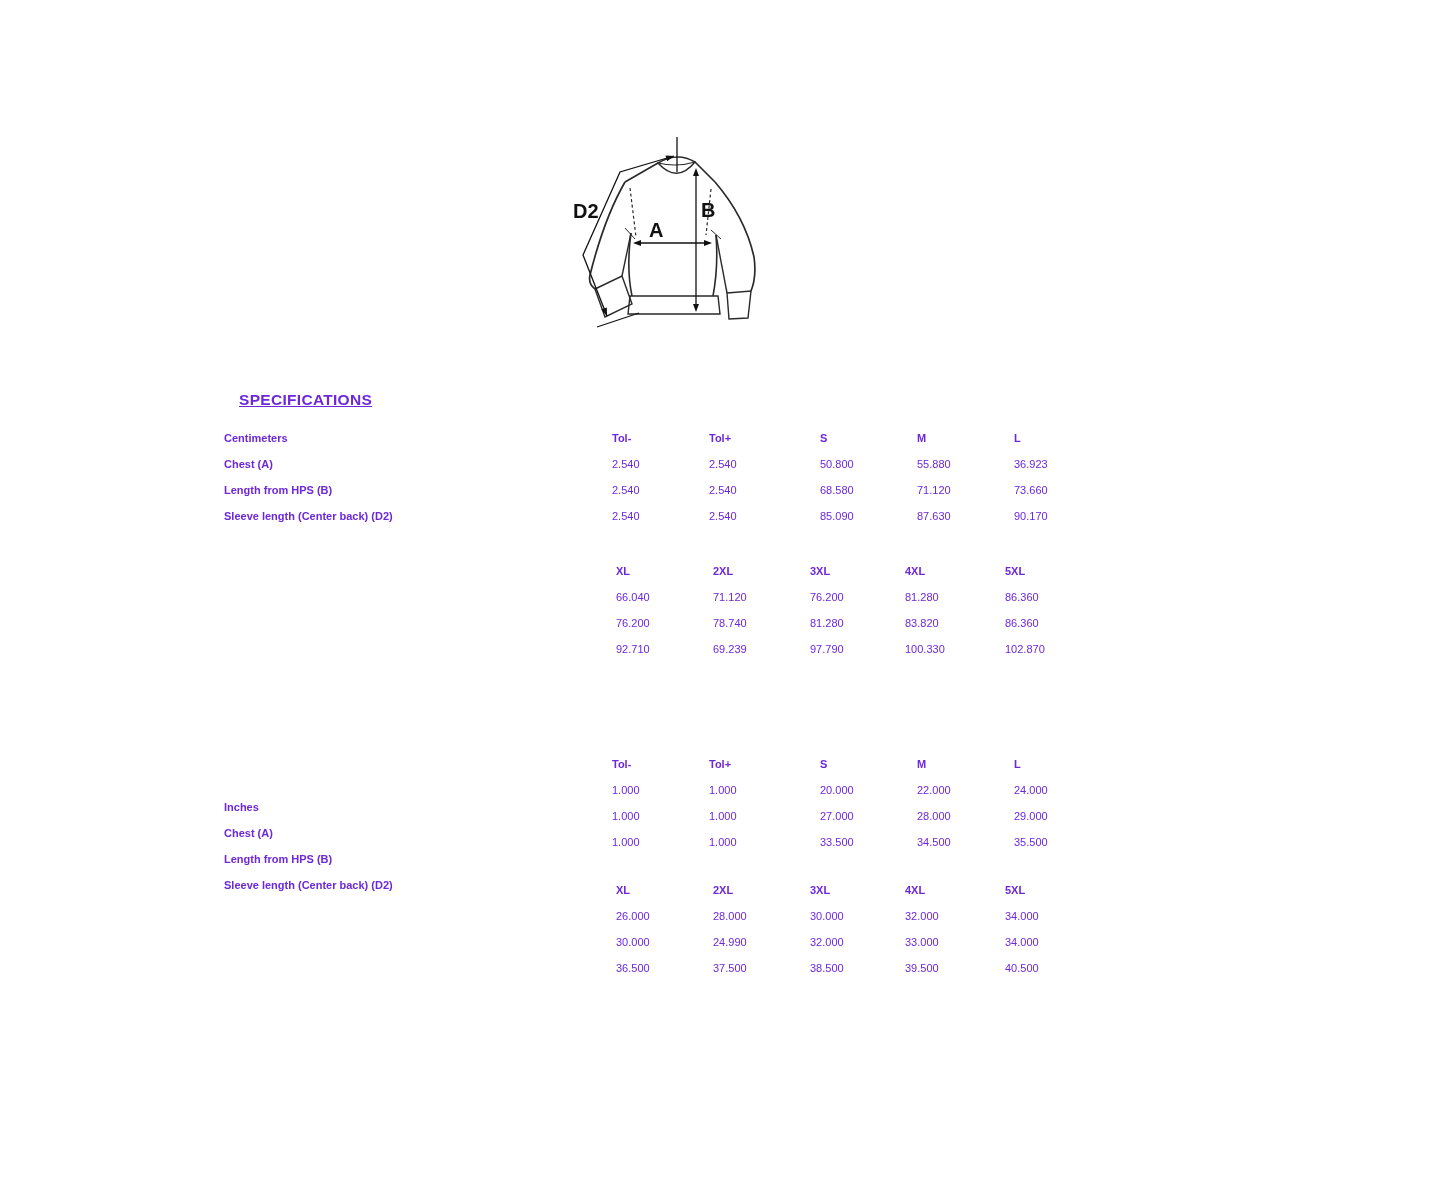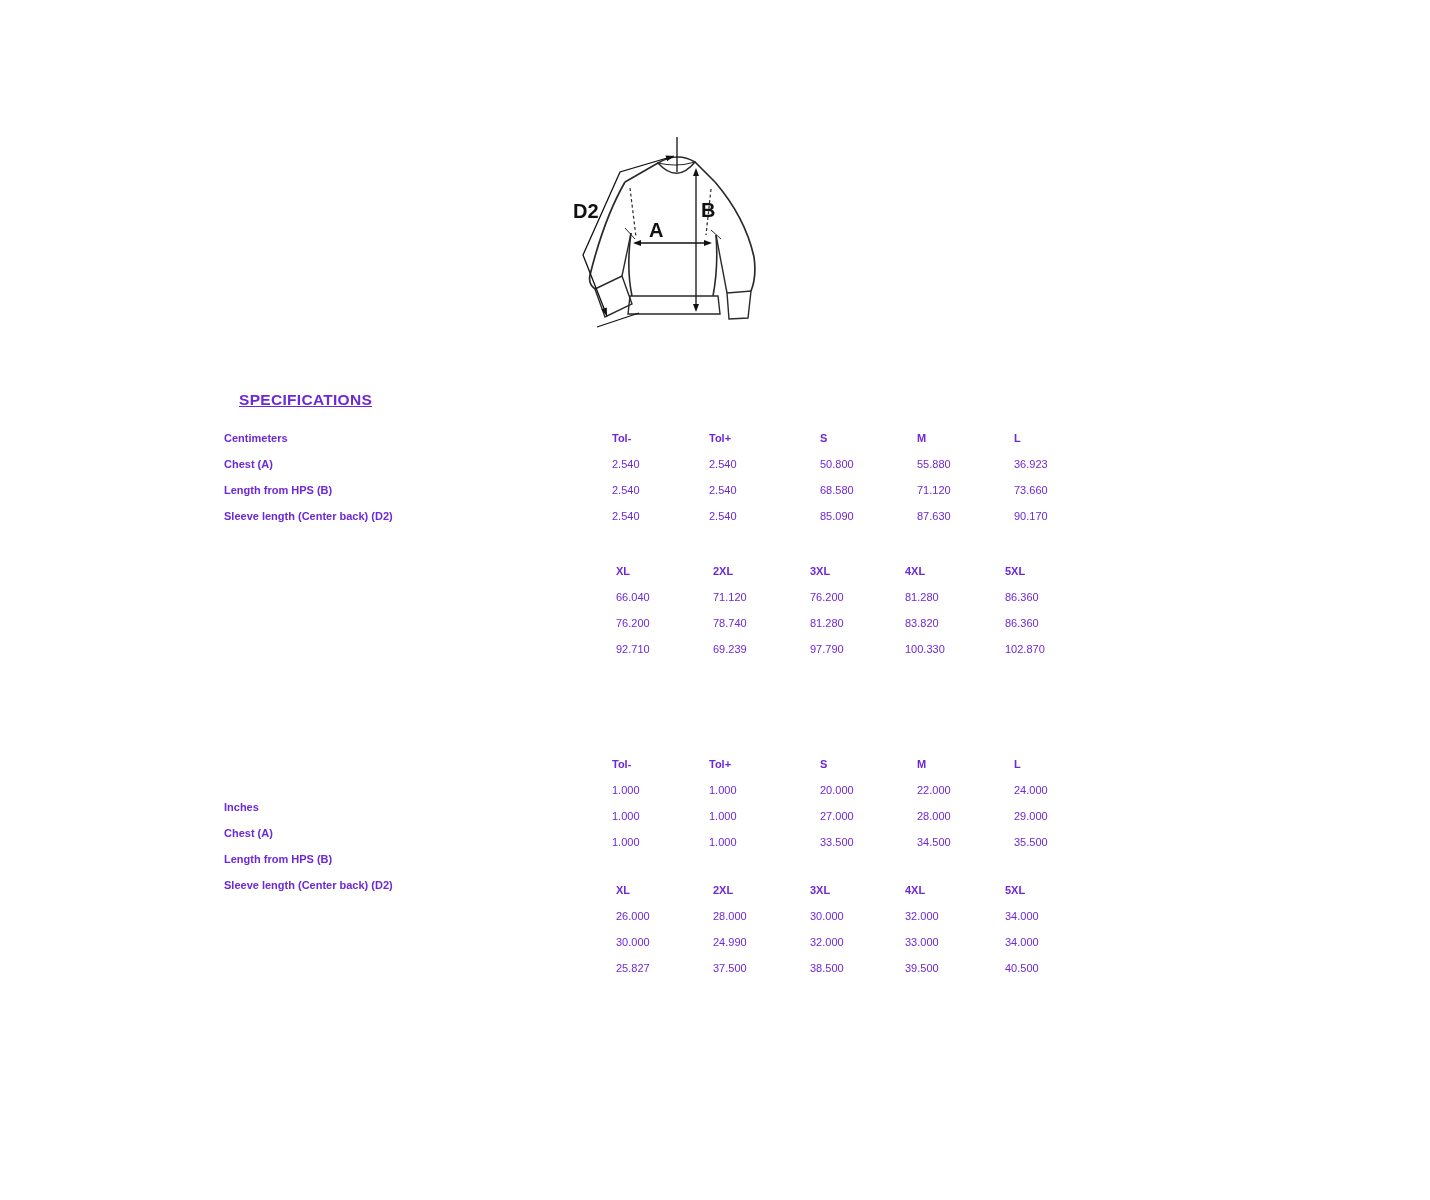--- a/index.html
+++ b/index.html
@@ -210,21 +210,21 @@
     <div class="hdr">L</div>
     <div>24.000</div>
     <div>29.000</div>
     <div>35.500</div>
   </div>
 
   <div class="col" style="left:616px;top:877px">
     <div class="hdr">XL</div>
     <div>26.000</div>
     <div>30.000</div>
-    <div>25.827</div>
+    <div>36.500</div>
   </div>
   <div class="col" style="left:713px;top:877px">
     <div class="hdr">2XL</div>
     <div>28.000</div>
     <div>24.990</div>
     <div>37.500</div>
   </div>
   <div class="col" style="left:810px;top:877px">
     <div class="hdr">3XL</div>
     <div>30.000</div>

